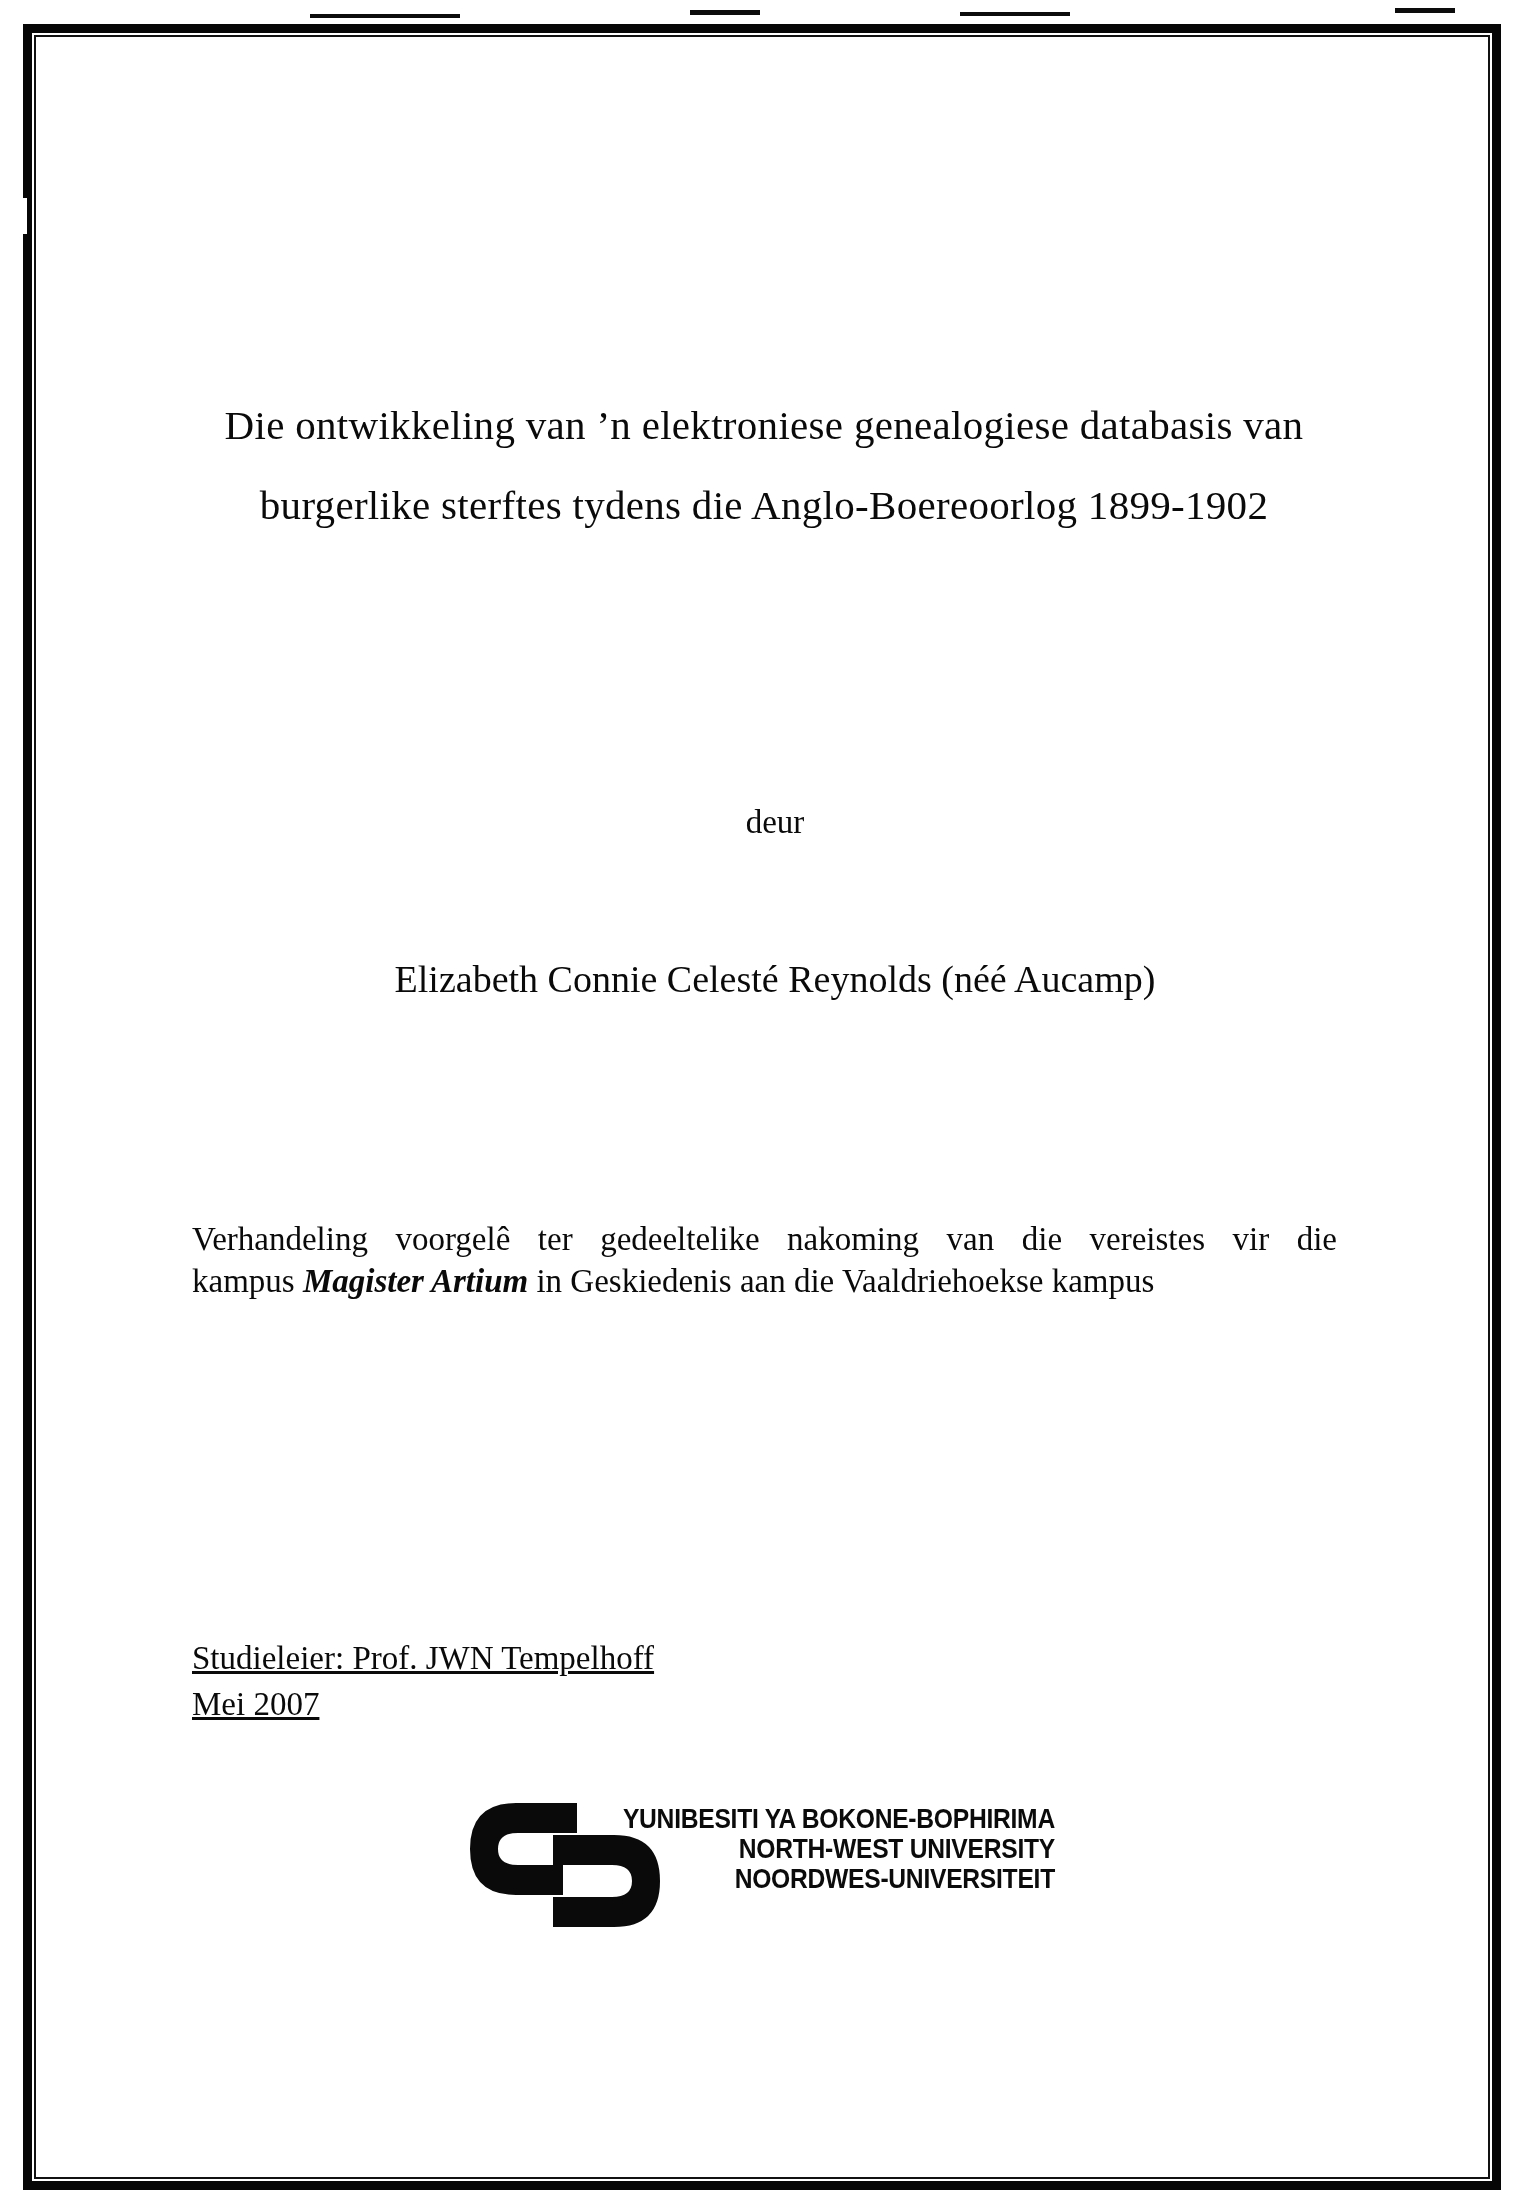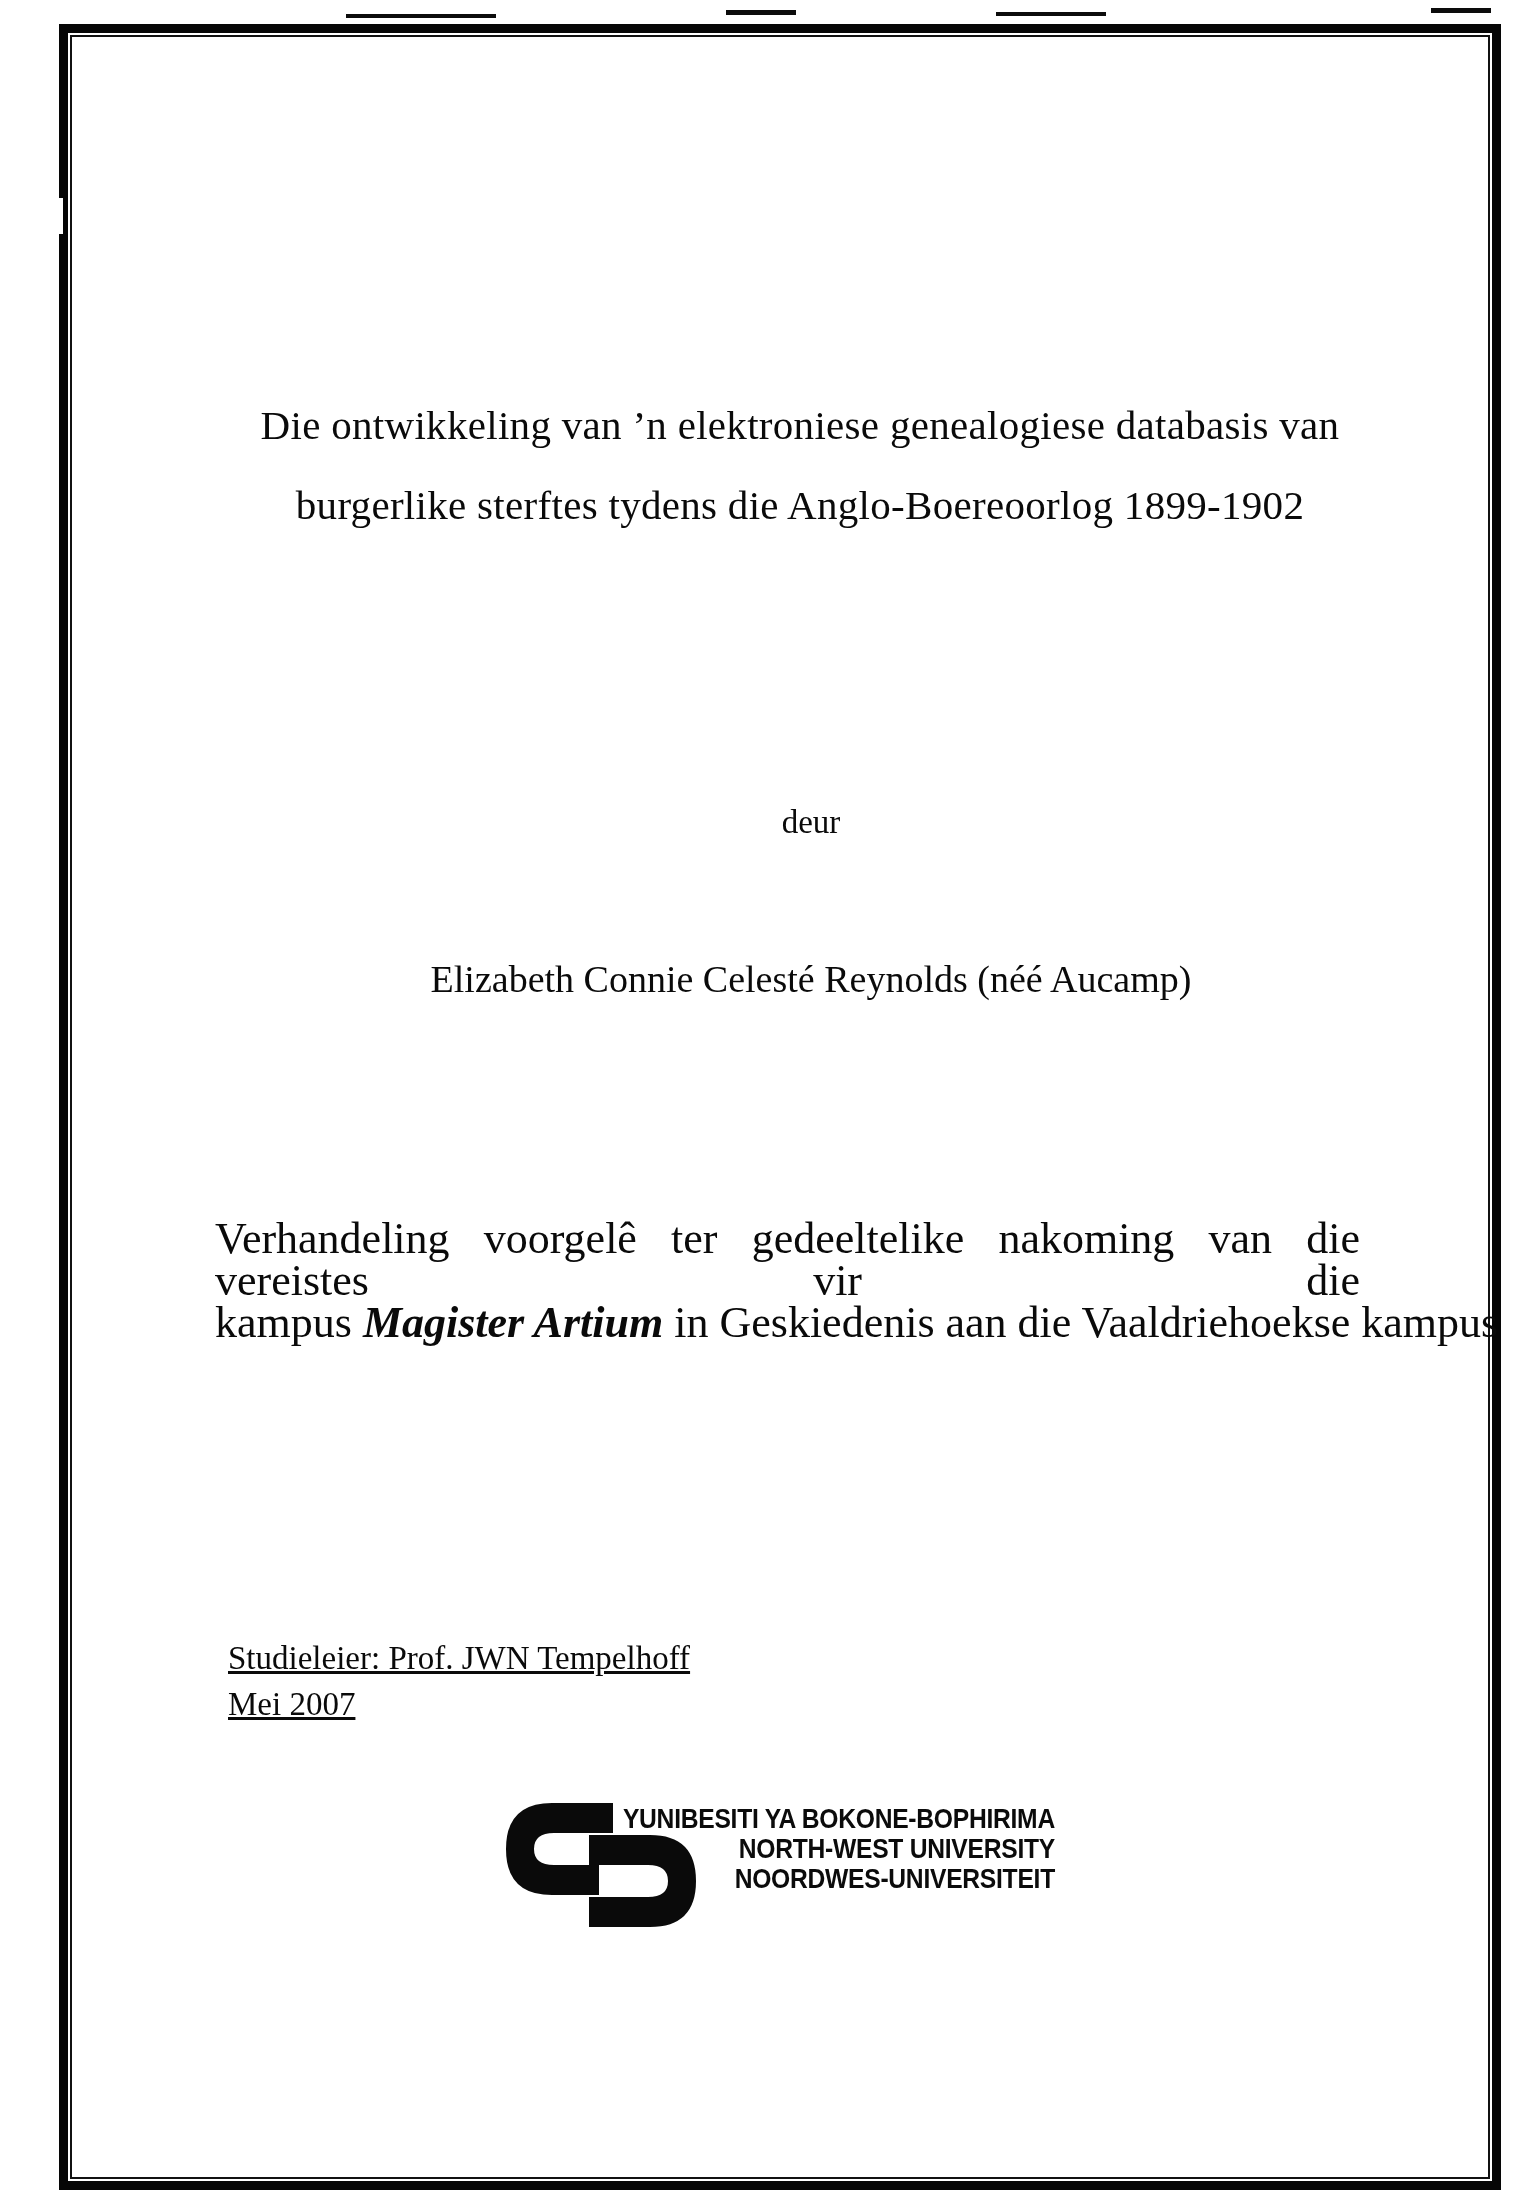--- a/index.html
+++ b/index.html
@@ -4,21 +4,21 @@
 <style>
   html, body { margin: 0; padding: 0; }
   body {
     width: 1527px; height: 2206px;
     position: relative;
     background: #ffffff;
     font-family: "Liberation Serif", serif;
     color: #0a0a0a;
     overflow: hidden;
   }
-  .page { position: absolute; inset: 0; margin-left: 36px; }
+  .page { position: absolute; inset: 0; }
 
   
   .frame-outer {
     position: absolute;
     left: 23px; top: 24px; right: 26px; bottom: 16px;
     border: 9px solid #060606;
   }
   .frame-inner {
     position: absolute;
     inset: 2px;
@@ -41,22 +41,22 @@
     left: 155px; top: 802px; width: 1240px;
     font-size: 33px; line-height: 40px;
     text-align: center;
   }
   .author {
     left: 155px; top: 957px; width: 1240px;
     font-size: 38px; line-height: 44px;
     text-align: center;
   }
   .statement {
-    left: 179px; top: 1218px; width: 1145px;
-    font-size: 44px; line-height: 42px;
+    left: 192px; top: 1218px; width: 1145px;
+    font-size: 33px; line-height: 42px;
     text-align: left;
   }
   .statement .justified {
     white-space: normal;
     text-align: justify;
     text-align-last: justify;
     text-justify: inter-word;
   }
   .statement .italic { font-style: italic; font-weight: bold; }
   .supervisor {

